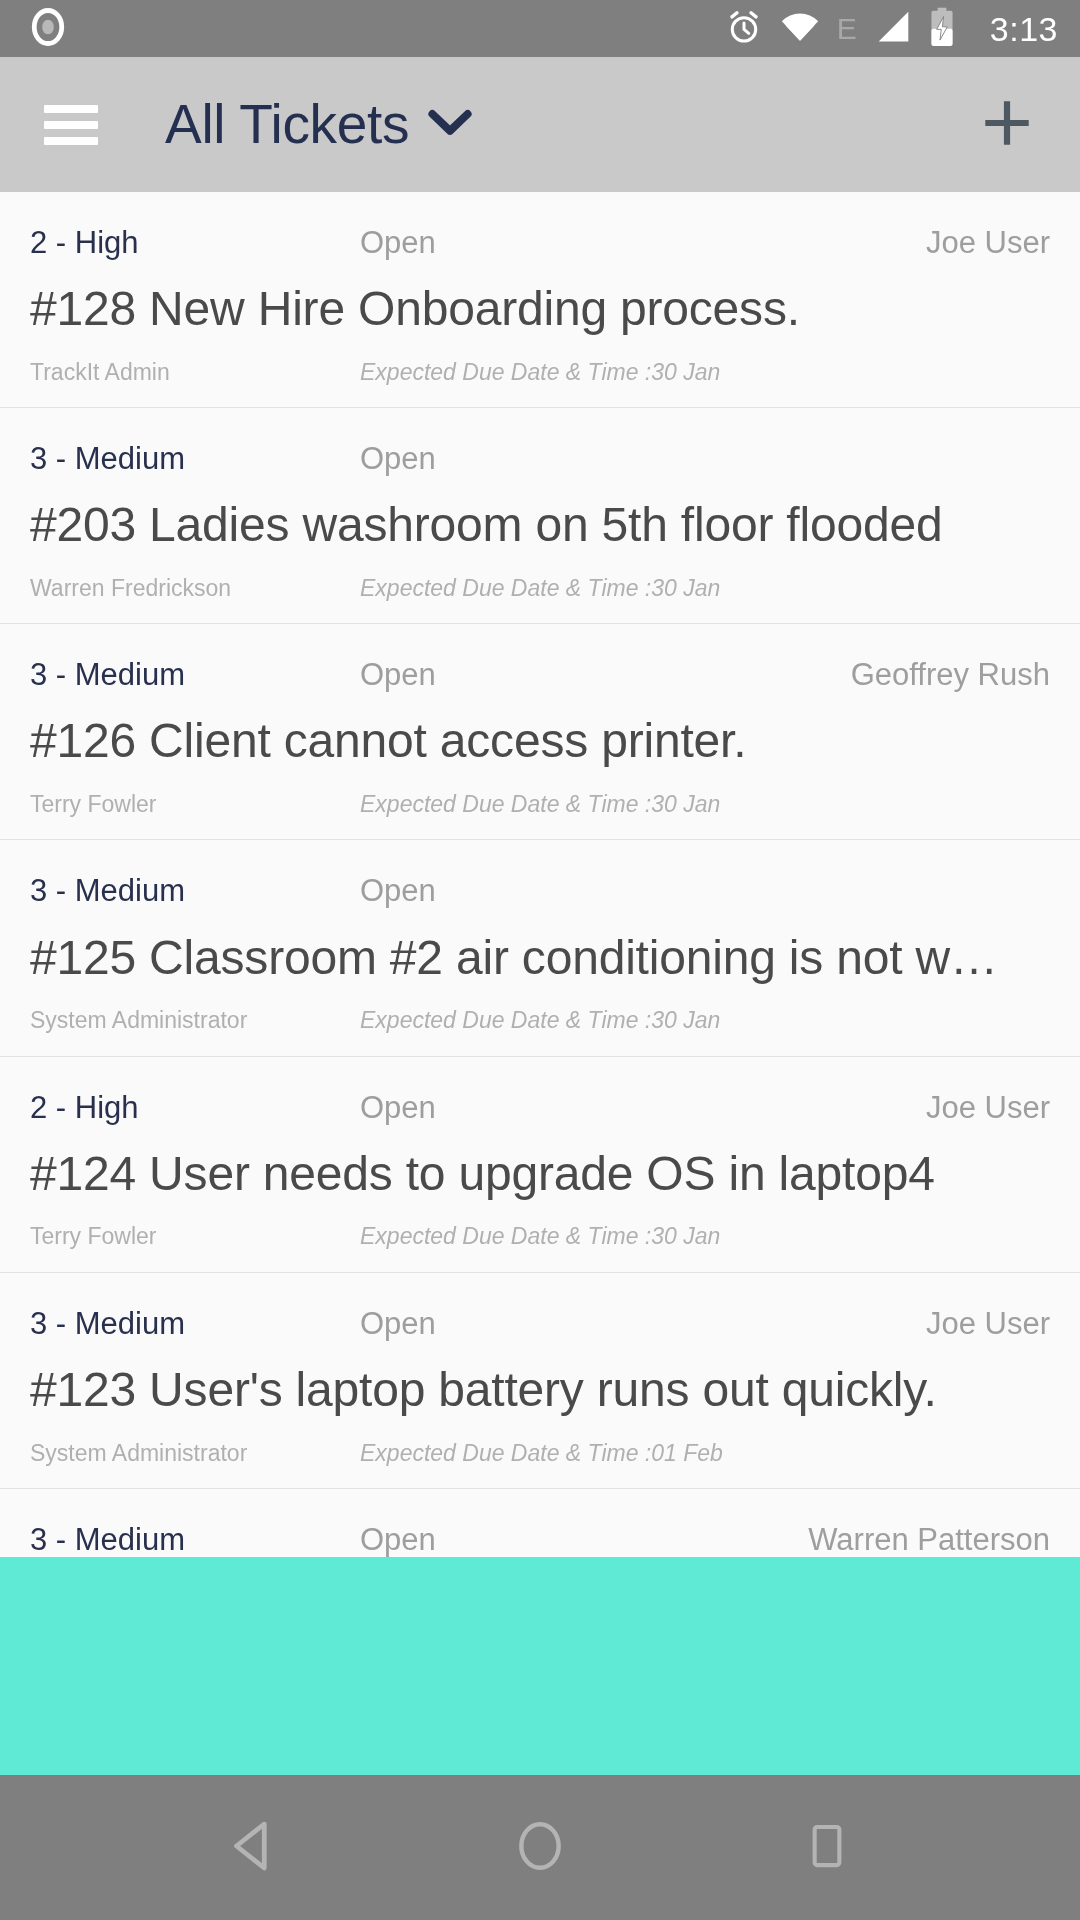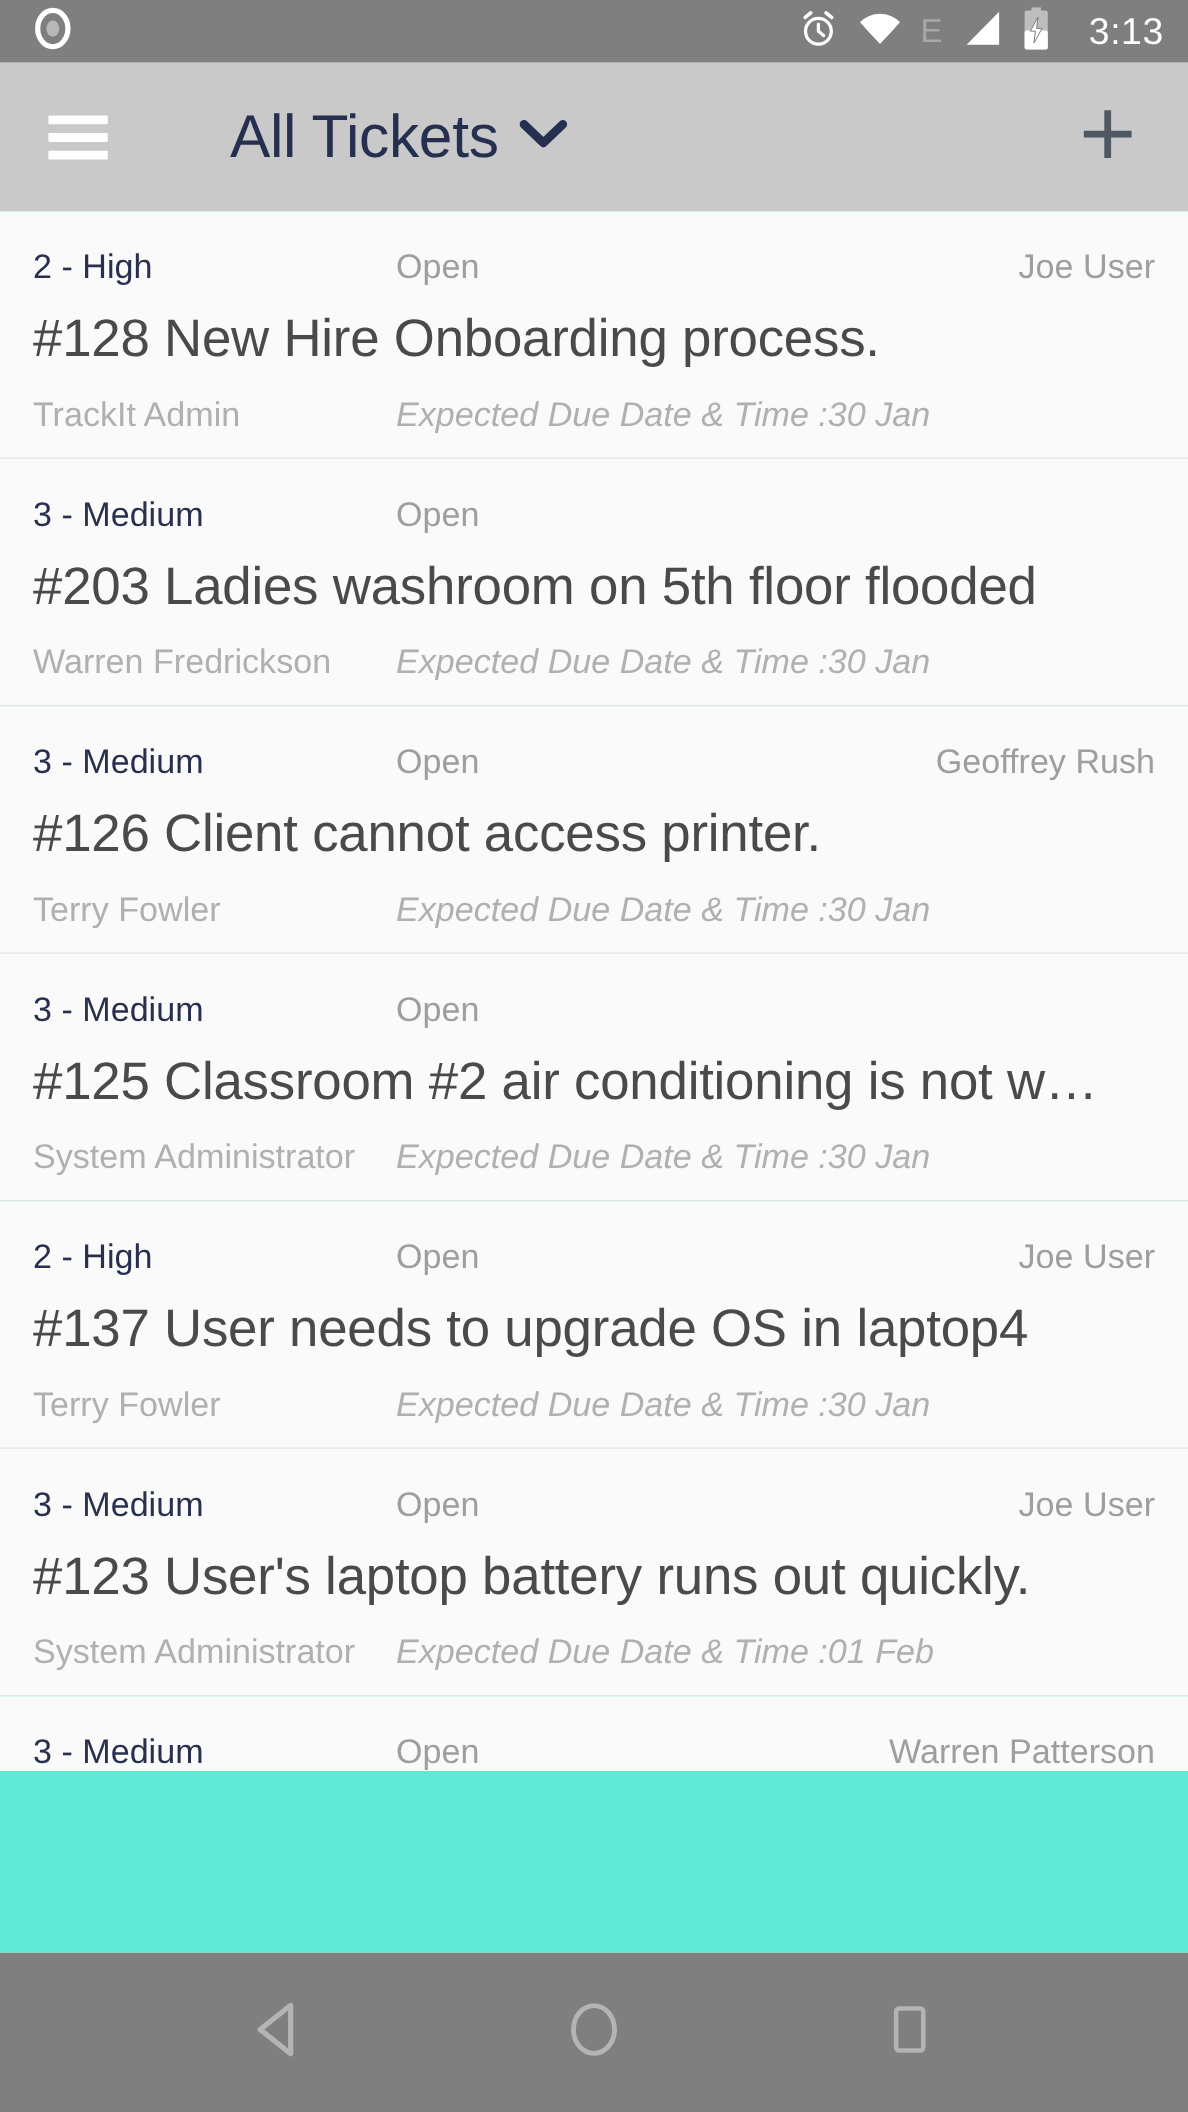--- a/index.html
+++ b/index.html
@@ -27,21 +27,20 @@
   .e-glyph {
     font-size:30px; color:#a8a8a8; font-weight:400; line-height:1;
     font-family:"Liberation Sans", sans-serif;
   }
 
   
   .appbar {
     height:135px; flex:0 0 135px; background:#c9c9c9;
     display:flex; align-items:center; padding:0 38px 0 44px;
     position:relative;
-    gap:44px;
   }
   .hamburger { width:54px; height:40px; display:flex; flex-direction:column; justify-content:space-between; cursor:pointer; }
   .hamburger span { display:block; height:8px; background:#ffffff; border-radius:1px; width:100%; }
   .title-wrap { display:flex; align-items:center; margin-left:67px; cursor:pointer; }
   .appbar-title {
     font-size:55px; color:#252f50; font-weight:400;
     letter-spacing:-0.3px; line-height:1;
   }
   .chev { margin-left:18px; display:block; }
   .plus-btn { margin-left:auto; width:70px; height:70px; display:flex; align-items:center; justify-content:center; cursor:pointer; }
@@ -64,21 +63,21 @@
   .m-status   { color:#9e9e9e; flex:1 1 auto; }
   .m-assignee { color:#9e9e9e; text-align:left; white-space:nowrap; }
   .ticket-title {
     margin-top:22px;
     font-size:48px; color:#4a4a4a; font-weight:400;
     line-height:1.12; letter-spacing:-0.2px;
     white-space:nowrap; overflow:hidden;
   }
   .sub-row {
     display:flex; align-items:baseline; margin-top:24px;
-    font-size:31px; color:#b0b0b0; line-height:1.1;
+    font-size:23px; color:#b0b0b0; line-height:1.1;
   }
   .s-requester { width:330px; flex:0 0 330px; }
   .s-due { flex:1 1 auto;font-style:italic; }
   .ticket.partial { border-bottom:none; padding-bottom:0; }
 
   
   .navbar {
     height:145px; flex:0 0 145px; background:#7f7f7f;
     display:flex; align-items:center; justify-content:space-around;
     padding:0 110px;
@@ -208,21 +207,21 @@
         <span class="s-due">Expected Due Date &amp; Time :30 Jan</span>
       </div>
     </div>
 
     <div class="ticket">
       <div class="meta-row">
         <span class="m-priority">2 - High</span>
         <span class="m-status">Open</span>
         <span class="m-assignee">Joe User</span>
       </div>
-      <div class="ticket-title">#137 User needs to upgrade OS in laptop4</div>
+      <div class="ticket-title">#124 User needs to upgrade OS in laptop4</div>
       <div class="sub-row">
         <span class="s-requester">Terry Fowler</span>
         <span class="s-due">Expected Due Date &amp; Time :30 Jan</span>
       </div>
     </div>
 
     <div class="ticket">
       <div class="meta-row">
         <span class="m-priority">3 - Medium</span>
         <span class="m-status">Open</span>

